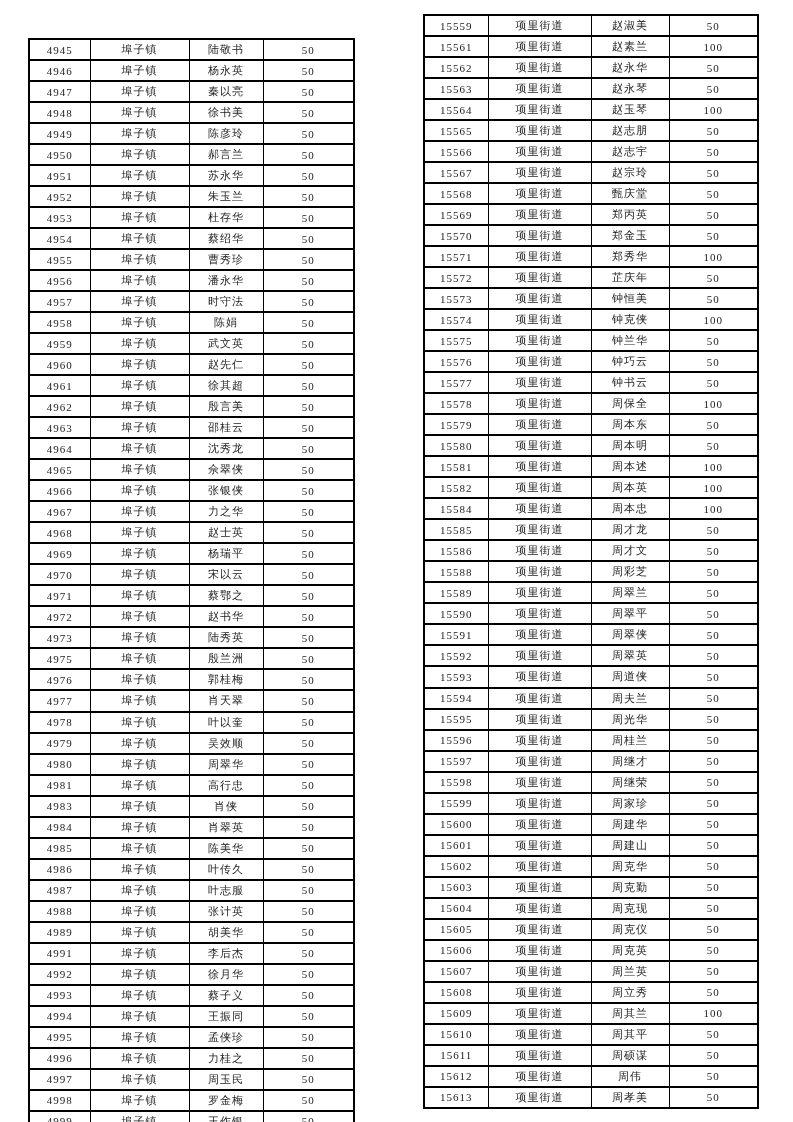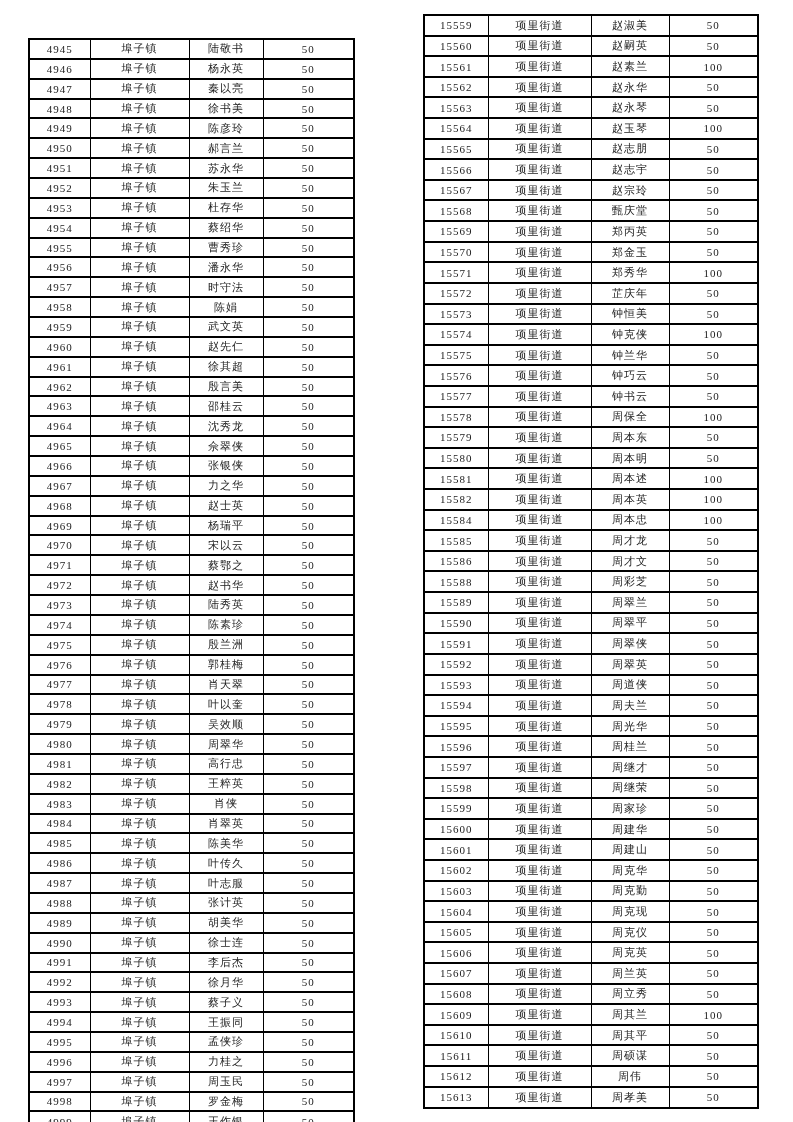--- a/index.html
+++ b/index.html
@@ -232,26 +232,20 @@
           <td>赵书华</td>
           <td>50</td>
         </tr>
         <tr>
           <td>4973</td>
           <td>埠子镇</td>
           <td>陆秀英</td>
           <td>50</td>
         </tr>
         <tr>
-          <td>4974</td>
-          <td>埠子镇</td>
-          <td>陈素珍</td>
-          <td>50</td>
-        </tr>
-        <tr>
           <td>4975</td>
           <td>埠子镇</td>
           <td>殷兰洲</td>
           <td>50</td>
         </tr>
         <tr>
           <td>4976</td>
           <td>埠子镇</td>
           <td>郭桂梅</td>
           <td>50</td>
@@ -280,26 +274,20 @@
           <td>周翠华</td>
           <td>50</td>
         </tr>
         <tr>
           <td>4981</td>
           <td>埠子镇</td>
           <td>高行忠</td>
           <td>50</td>
         </tr>
         <tr>
-          <td>4982</td>
-          <td>埠子镇</td>
-          <td>王粹英</td>
-          <td>50</td>
-        </tr>
-        <tr>
           <td>4983</td>
           <td>埠子镇</td>
           <td>肖侠</td>
           <td>50</td>
         </tr>
         <tr>
           <td>4984</td>
           <td>埠子镇</td>
           <td>肖翠英</td>
           <td>50</td>
@@ -325,26 +313,20 @@
         <tr>
           <td>4988</td>
           <td>埠子镇</td>
           <td>张计英</td>
           <td>50</td>
         </tr>
         <tr>
           <td>4989</td>
           <td>埠子镇</td>
           <td>胡美华</td>
-          <td>50</td>
-        </tr>
-        <tr>
-          <td>4990</td>
-          <td>埠子镇</td>
-          <td>徐士连</td>
           <td>50</td>
         </tr>
         <tr>
           <td>4991</td>
           <td>埠子镇</td>
           <td>李后杰</td>
           <td>50</td>
         </tr>
         <tr>
           <td>4992</td>
@@ -405,26 +387,20 @@
       <col style="width:89px">
     </colgroup>
     <tbody>
         <tr>
           <td>15559</td>
           <td>项里街道</td>
           <td>赵淑美</td>
           <td>50</td>
         </tr>
         <tr>
-          <td>15560</td>
-          <td>项里街道</td>
-          <td>赵嗣英</td>
-          <td>50</td>
-        </tr>
-        <tr>
           <td>15561</td>
           <td>项里街道</td>
           <td>赵素兰</td>
           <td>100</td>
         </tr>
         <tr>
           <td>15562</td>
           <td>项里街道</td>
           <td>赵永华</td>
           <td>50</td>

